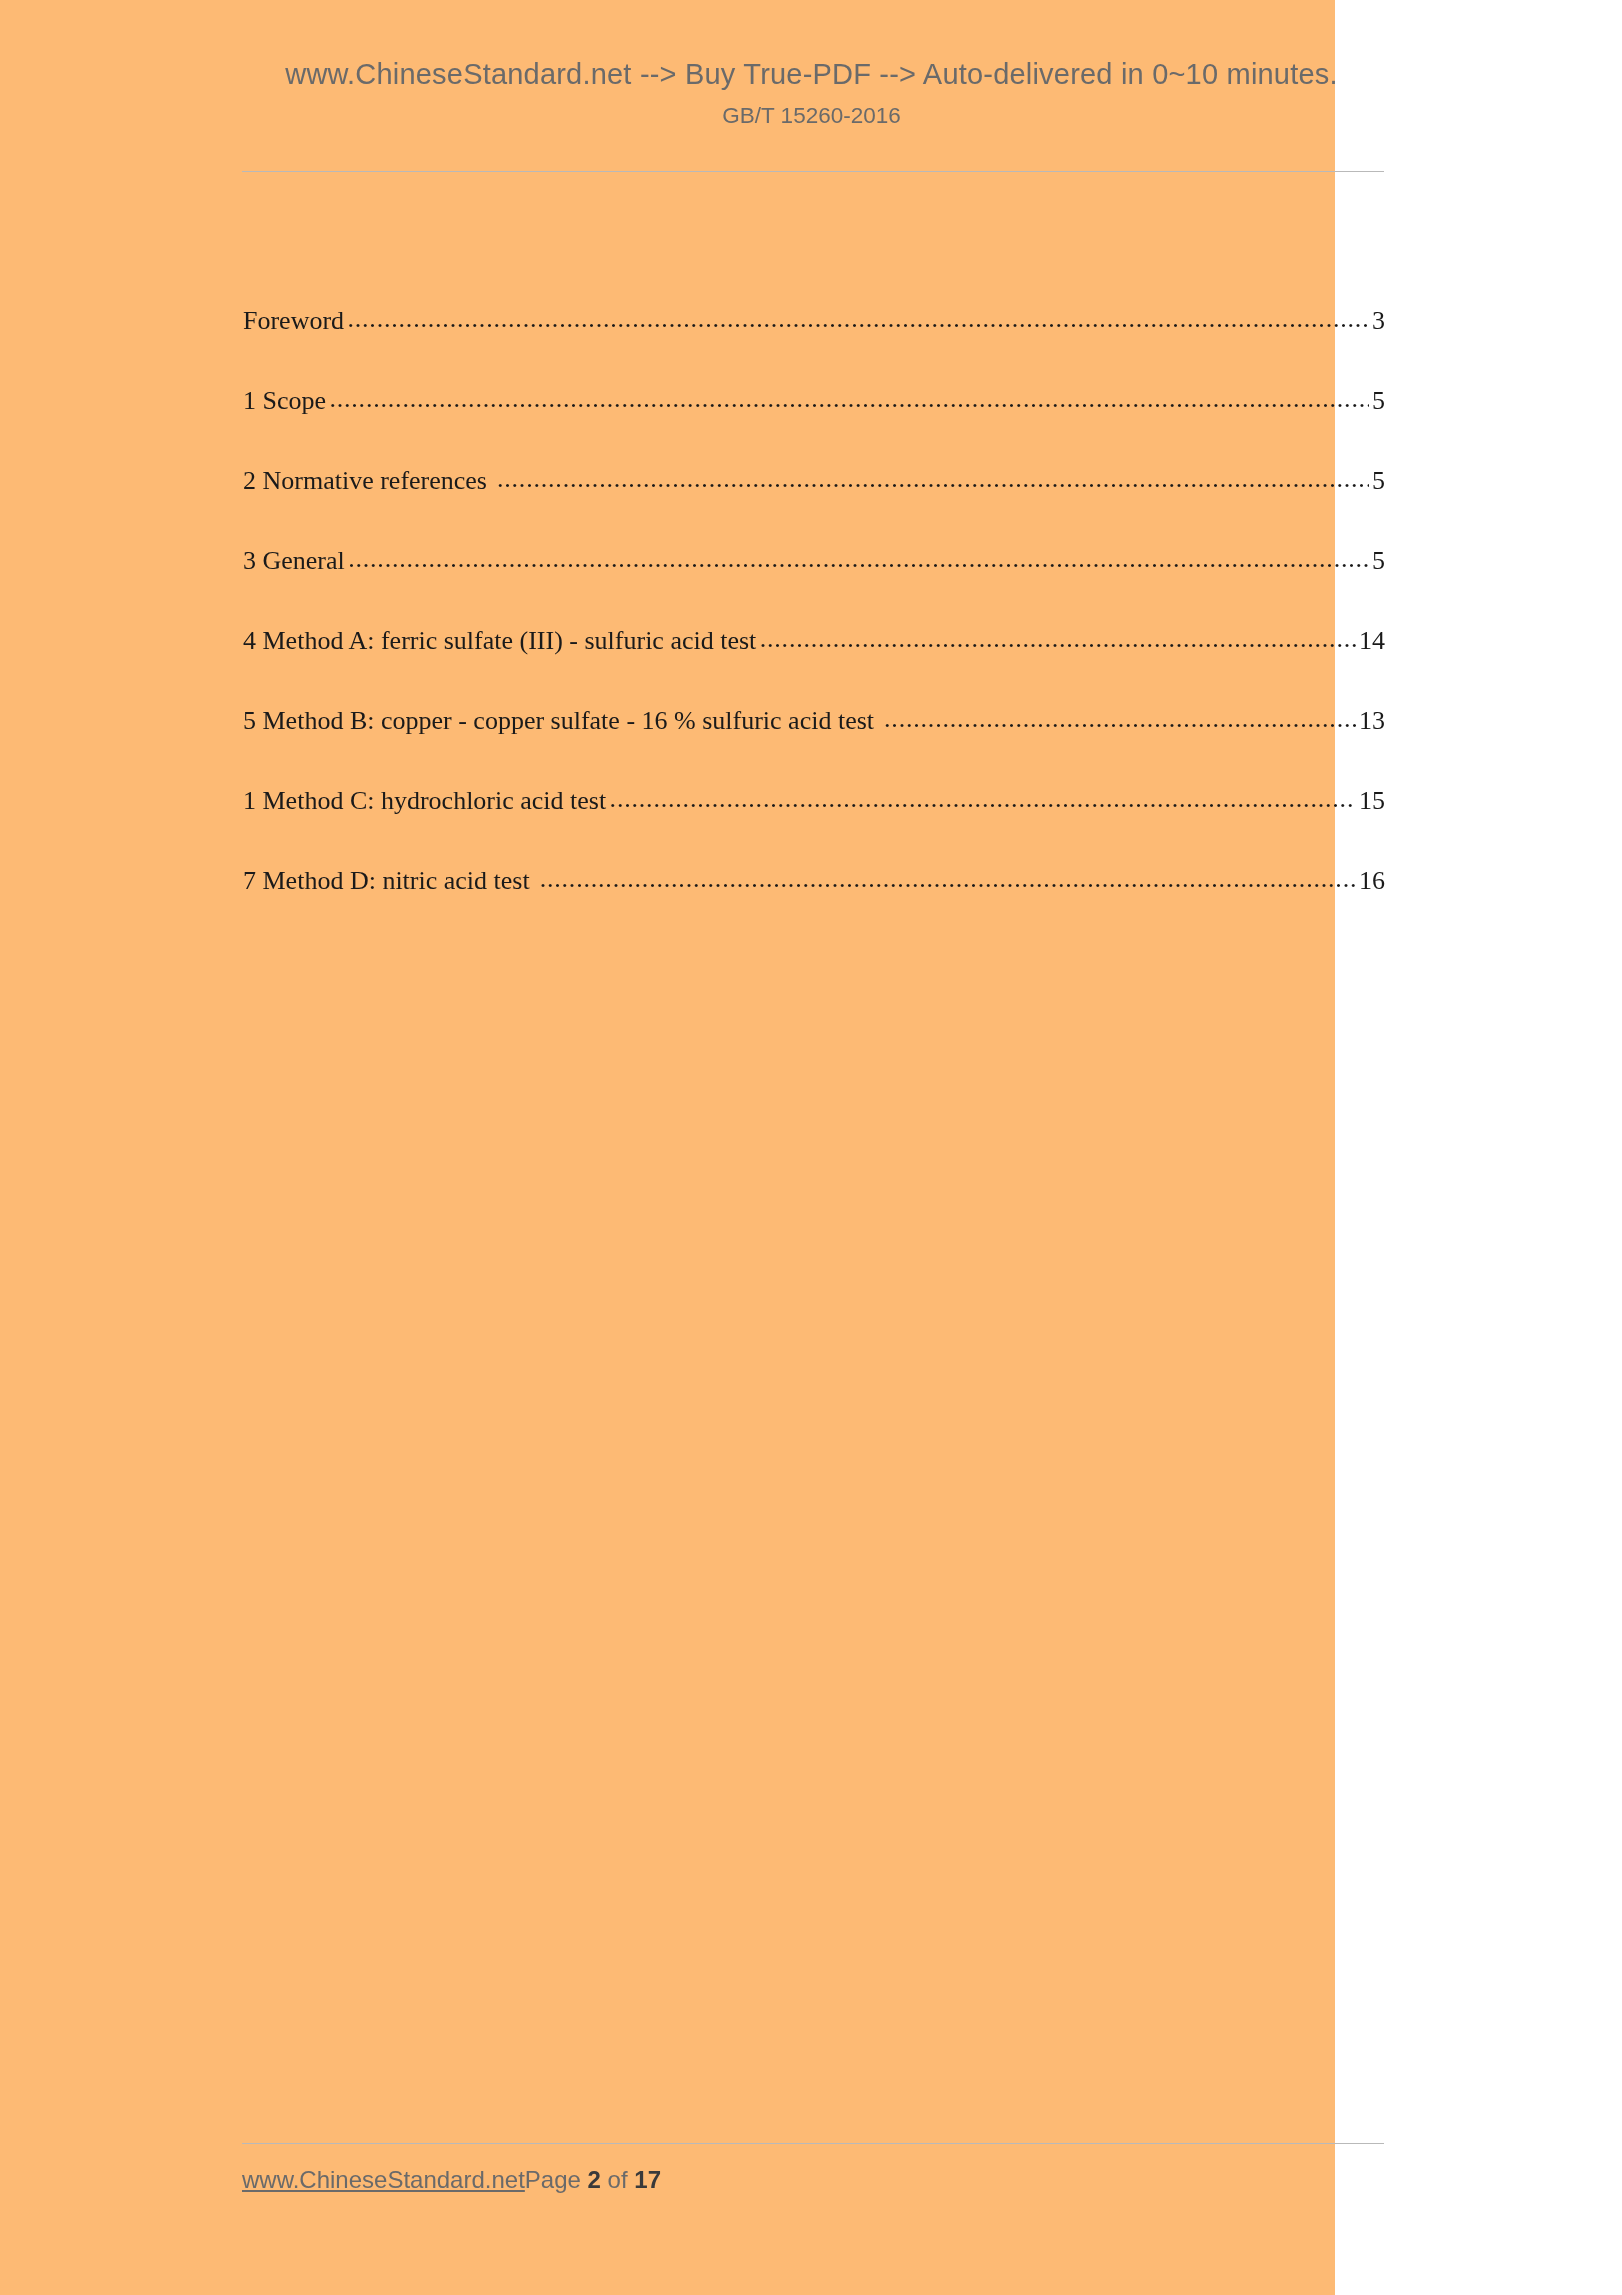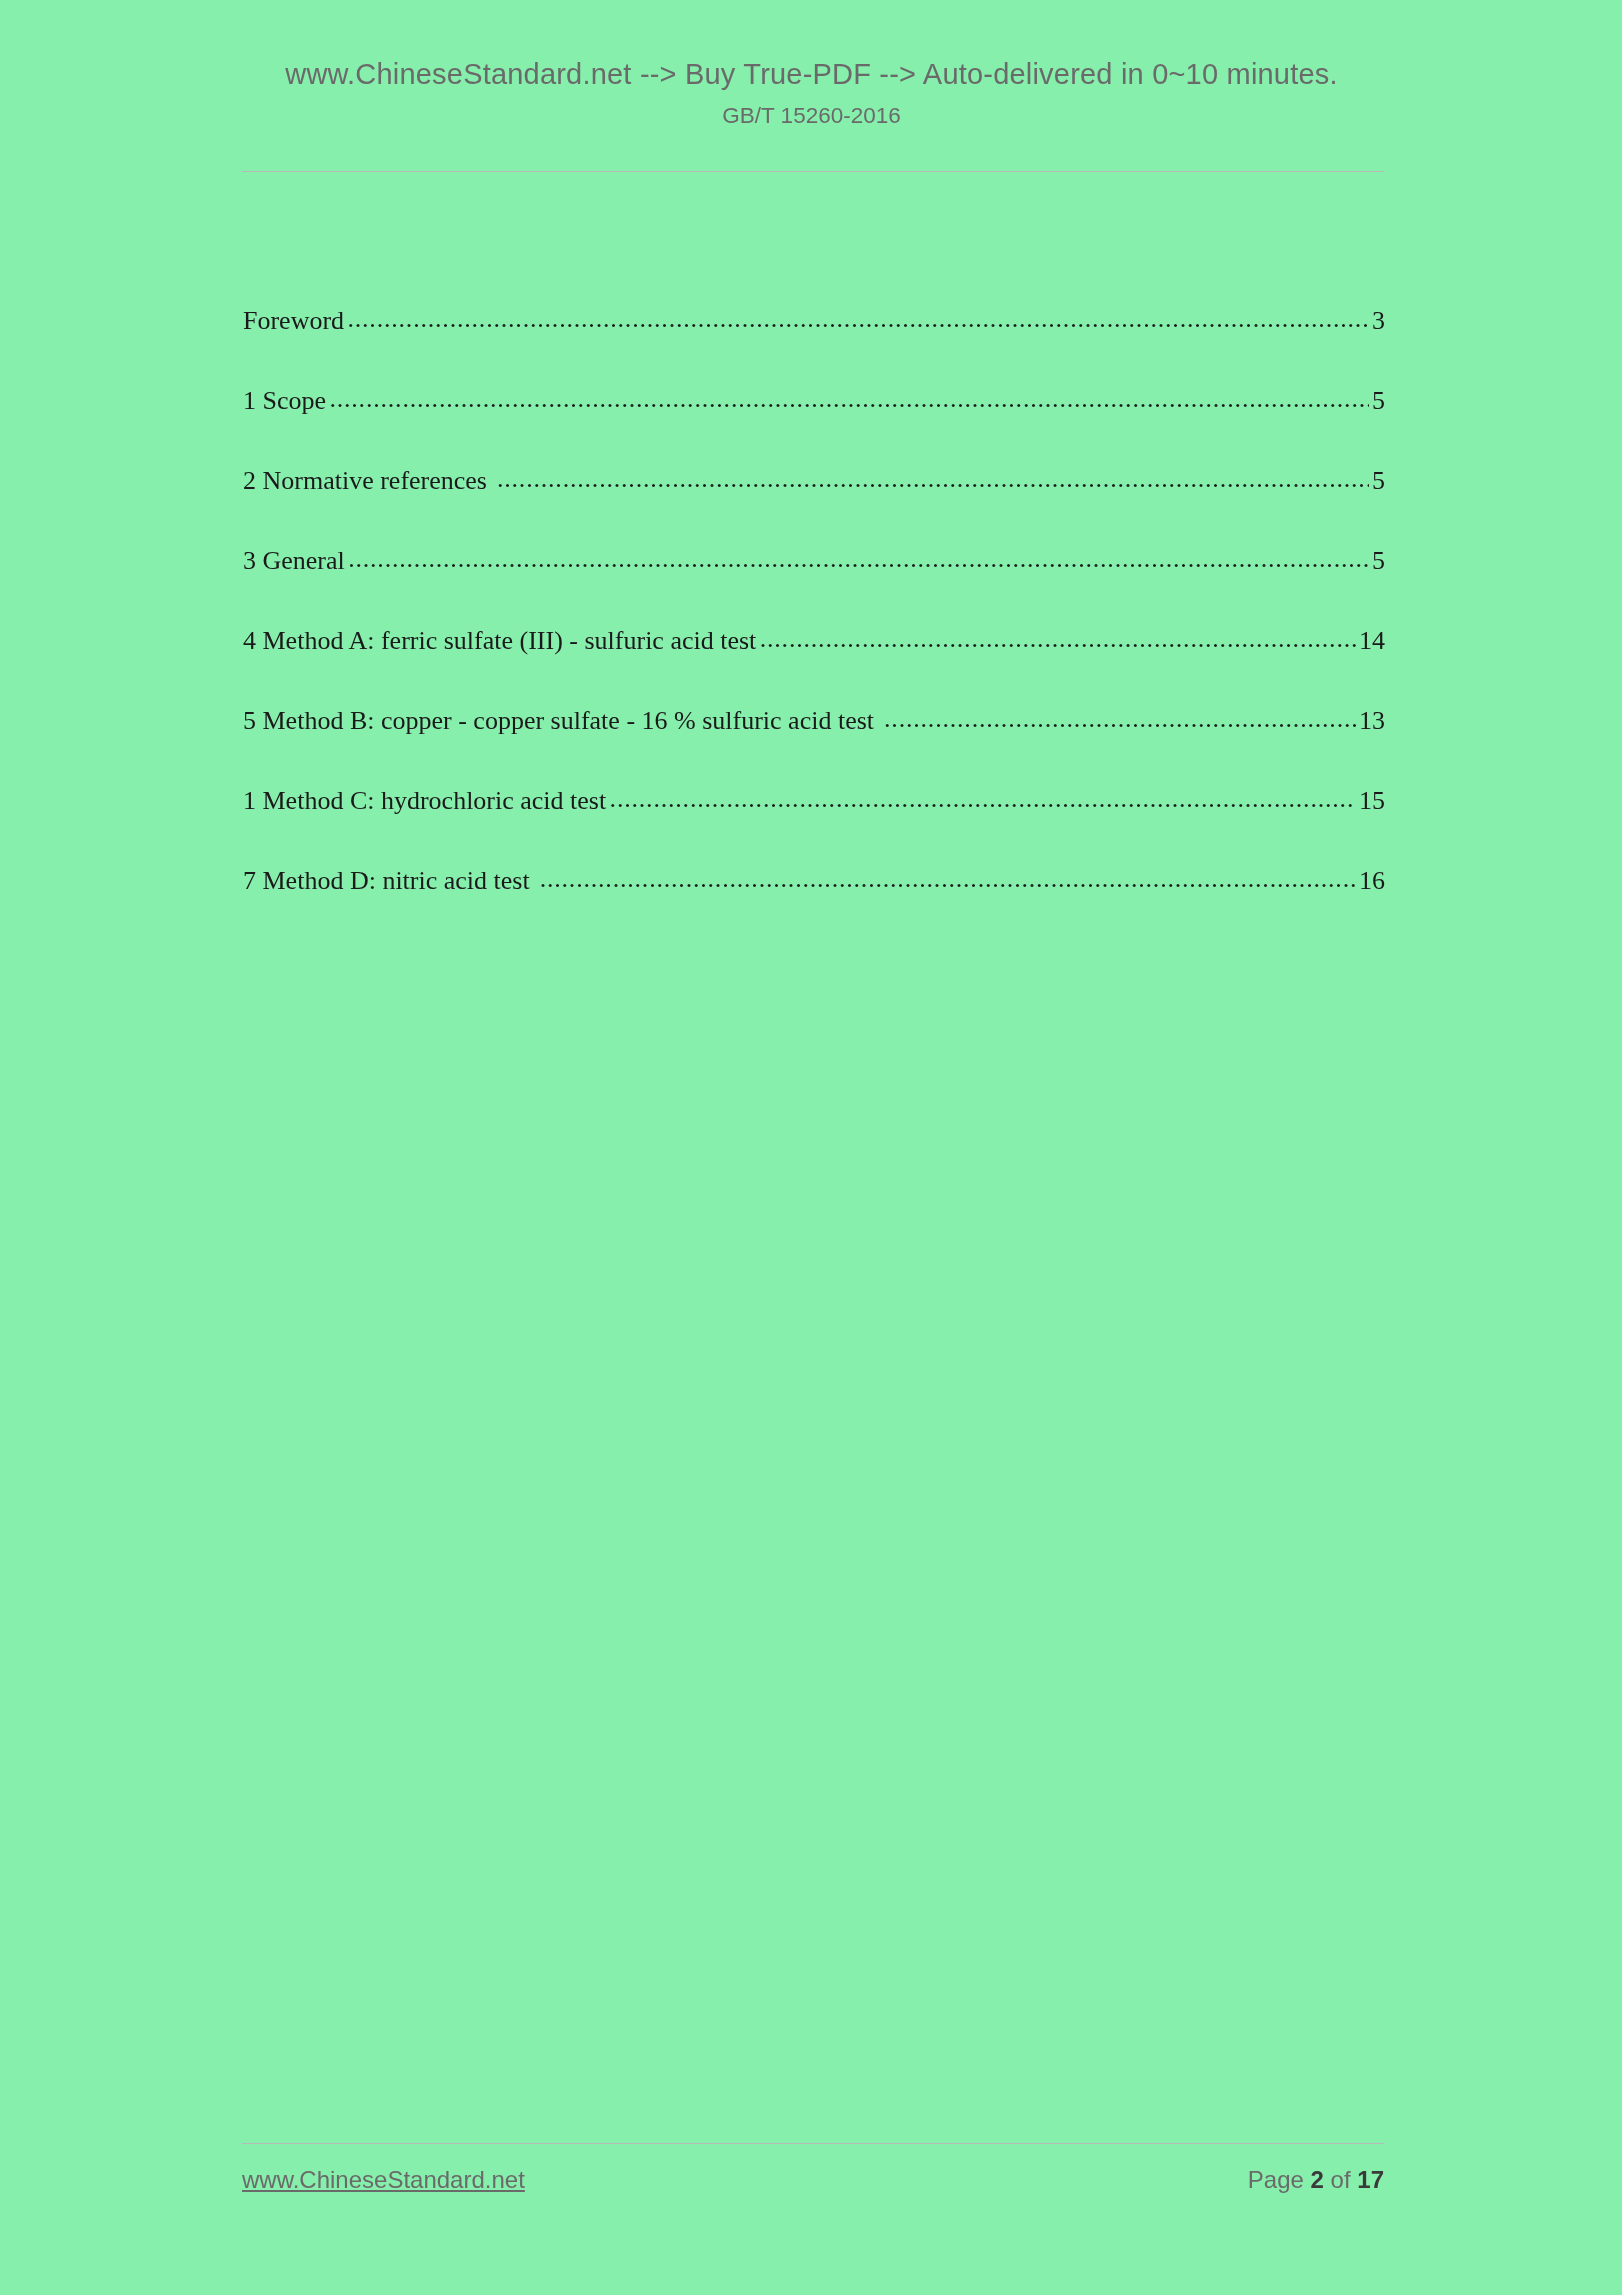--- a/index.html
+++ b/index.html
@@ -11,24 +11,23 @@
     width: 1623px;
     height: 2295px;
     font-family: "Liberation Serif", serif;
     color: #000000;
     position: relative;
     overflow: hidden;
   }
   .page {
     position: absolute;
     left: 0; top: 0;
-    width: 1592px;
+    width: 1335px;
     height: 2295px;
-    background: #86efac;
-    padding-left: 31px;
+    background: #fdba74;
   }
 
   
   .header {
     position: absolute;
     left: 0;
     top: 58px;
     width: 1623px;
     text-align: center;
   }
@@ -112,21 +111,20 @@
     width: 1142px;
     height: 0.8px;
     background: #b9b9b9;
   }
   .footer {
     position: absolute;
     left: 242px;
     top: 2166px;
     width: 1142px;
     display: flex;
-    justify-content: space-between;
     align-items: baseline;
     font-family: "Liberation Sans", sans-serif;
     font-size: 24px;
     color: #6a6a6a;
   }
   .footer-link {
     color: #6a6a6a;
     text-decoration: underline;
   }
   .footer-page b { color: #3a3a3a; font-weight: bold; }

